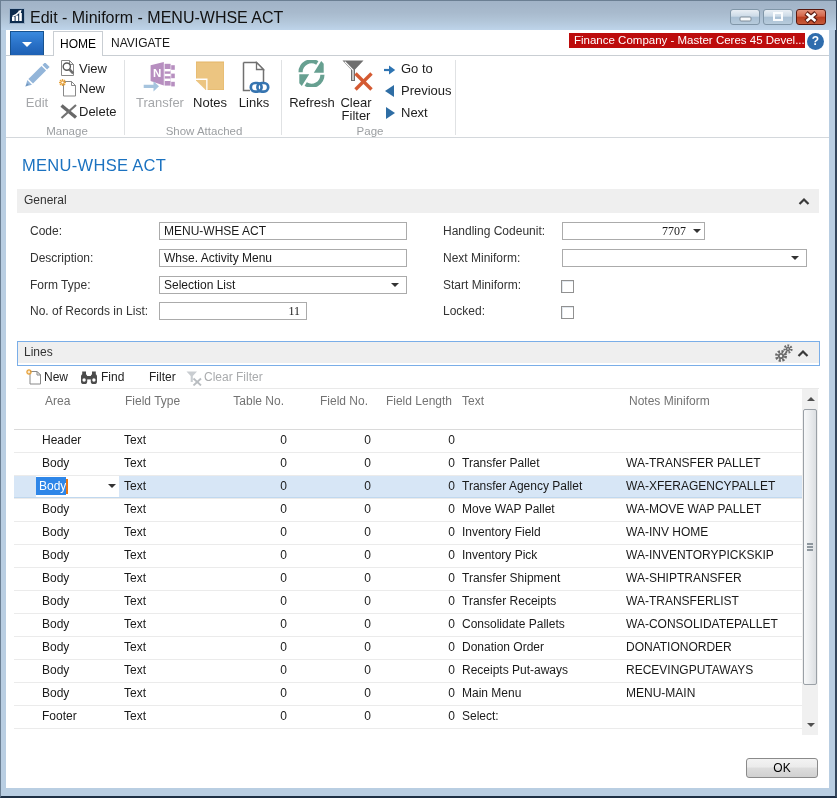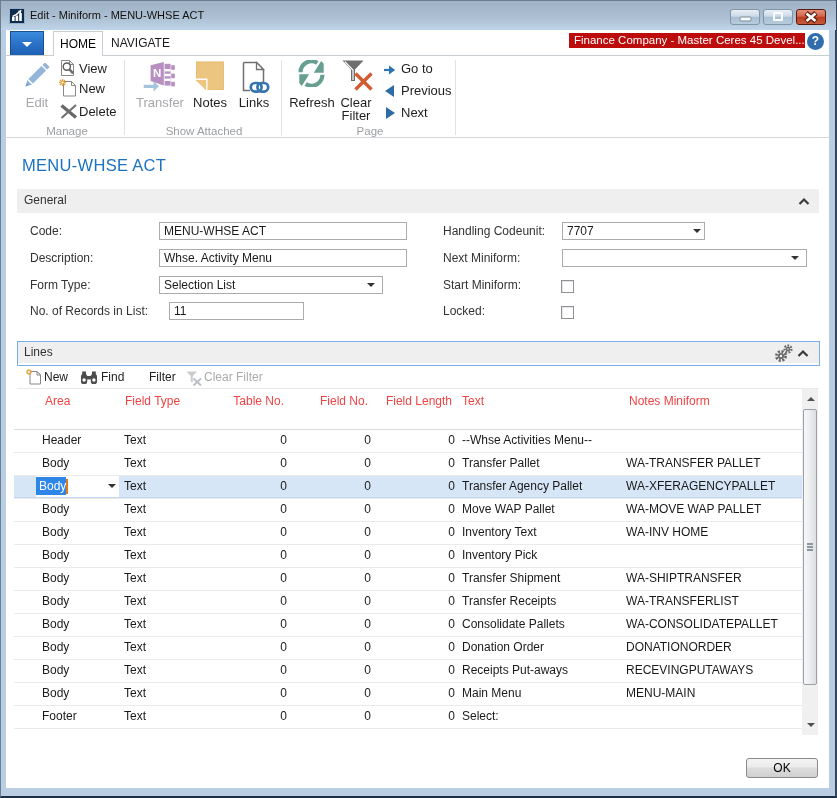--- a/index.html
+++ b/index.html
@@ -3,21 +3,21 @@
 <meta charset="utf-8">
 <style>
 * { margin:0; padding:0; box-sizing:border-box; }
 html,body { width:837px; height:798px; }
 body { position:relative; font-family:"Liberation Sans", sans-serif; font-size:12px; color:#1a1a1a; overflow:hidden; -webkit-font-smoothing:antialiased; filter:brightness(1); }
 .abs { position:absolute; }
 #win { position:absolute; inset:0; background:#b9cee2; border:1px solid #6b7f93; border-bottom:2px solid #1d2f44; border-right:2px solid #33465c; }
 #titlebar { position:absolute; left:1px; top:1px; width:835px; height:29px;
   background:linear-gradient(to bottom,#a1b3c7 0%,#a8bacd 40%,#b2c6d9 70%,#bed4ea 100%); }
 #title-ico { position:absolute; left:9px; top:8px; }
-#title-txt { position:absolute; left:30px; top:9px; font-size:11px; color:#111; }
+#title-txt { position:absolute; left:30px; top:9px; font-size:16px; color:#111; }
 .capbtn { position:absolute; top:9px; width:30px; height:16px; border-radius:3px; }
 #btn-min, #btn-max { border:1px solid #8096a8;
   background:linear-gradient(to bottom,#e9eff5 0%,#ccdae7 45%,#a9c0d4 50%,#b7cbdc 100%); }
 #btn-min { left:730px; } #btn-max { left:763px; }
 #btn-close { left:796px; border:1px solid #5a180e;
   background:linear-gradient(to bottom,#e2917a 0%,#d4664a 45%,#b93d20 50%,#c65b3a 100%); }
 #main { position:absolute; left:6px; top:30px; width:823px; height:758px; background:#fff; }
 
 #appbtn { position:absolute; left:10px; top:31px; width:34px; height:25px;
   background:linear-gradient(to bottom,#3b8ade 0%,#2a72c8 50%,#1d60b4 100%); border:1px solid #17528f; }
@@ -32,25 +32,25 @@
 .vsep { position:absolute; top:60px; width:1px; height:75px; background:#e0e2e4; }
 .grplbl { position:absolute; top:125px; font-size:11.5px; color:#9b9ea1; text-align:center; }
 .riblbl { position:absolute; font-size:13px; color:#1e1e1e; white-space:nowrap; }
 .riblbl-c { position:absolute; font-size:13px; color:#1e1e1e; text-align:center; white-space:nowrap; }
 .gray { color:#a5a7aa; }
 
 #heading { position:absolute; left:22px; top:156px; font-size:16.5px; color:#1b72c0; letter-spacing:0.3px; }
 .secbar { position:absolute; left:17px; width:802px; height:24px; background:#efefef; font-size:12px; color:#333; line-height:23px; padding-left:7px; }
 .flabel { position:absolute; font-size:12px; color:#333; height:18px; line-height:18px; }
 .field { position:absolute; height:18px; border:1px solid #ababab; background:#fff; font-size:12px; line-height:16px; padding-left:4px; }
-.fieldr { text-align:left; padding-right:6px; }
+.fieldr { text-align:right; padding-right:6px;font-family:Liberation Serif, serif; }
 .combo-ar { position:absolute; width:0; height:0; border-left:4px solid transparent; border-right:4px solid transparent; border-top:4px solid #333; }
 .chk { position:absolute; width:13px; height:13px; border:1px solid #919191; background:#fff; box-shadow:inset 1px 1px 0 #e2e8ee; }
 .tbt { position:absolute; top:370px; height:15px; line-height:15px; font-size:12px; color:#222; }
-.th { position:absolute; top:391px; height:20px; line-height:20px; font-size:12px; color:#ef4444; white-space:nowrap; }
+.th { position:absolute; top:391px; height:20px; line-height:20px; font-size:12px; color:#737373; white-space:nowrap; }
 .thr { width:80px; text-align:right; }
 .gl { position:absolute; left:14px; width:788px; height:1px; background:#e6e6e6; }
 .trow { position:absolute; left:14px; width:788px; height:23px; }
 .tc { position:absolute; top:0; height:23px; line-height:23px; font-size:12px; color:#1a1a1a; white-space:nowrap; }
 .tcr { width:80px; text-align:right; }
 #selrow { position:absolute; left:14px; top:475px; width:788px; height:23px; background:#d7e6f6; border-top:1px solid #c0d8ef; border-bottom:1px solid #c0d8ef; }
 </style>
 </head>
 <body>
 <div id="win"></div>
@@ -190,23 +190,23 @@
 <div id="heading">MENU-WHSE ACT</div>
 <div class="secbar" style="top:189px">General</div>
 <div class="abs" style="left:798px;top:195px"><svg width="12" height="9" viewBox="0 0 12 9">
       <path d="M1.5 7 L6 2.5 L10.5 7" fill="none" stroke="#3a3a3a" stroke-width="2.2"></path>
     </svg></div>
 <div class="flabel" style="left:30px;top:222px">Code:</div>
 <div class="field" style="left:159px;top:222px;width:248px">MENU-WHSE ACT</div>
 <div class="flabel" style="left:30px;top:249px">Description:</div>
 <div class="field" style="left:159px;top:249px;width:248px">Whse. Activity Menu</div>
 <div class="flabel" style="left:30px;top:276px">Form Type:</div>
-<div class="field" style="left:159px;top:276px;width:224px">Selection List<div class="combo-ar" style="right:7px;top:6px"></div></div>
+<div class="field" style="left:159px;top:276px;width:248px">Selection List<div class="combo-ar" style="right:7px;top:6px"></div></div>
 <div class="flabel" style="left:30px;top:302px">No. of Records in List:</div>
-<div class="field fieldr" style="left:169px;top:302px;width:135px">11</div>
+<div class="field fieldr" style="left:159px;top:302px;width:148px">11</div>
 <div class="flabel" style="left:443px;top:222px">Handling Codeunit:</div>
 <div class="field fieldr" style="left:562px;top:222px;width:143px;padding-right:18px">7707<div class="combo-ar" style="right:3px;top:6px"></div></div>
 <div class="flabel" style="left:443px;top:249px">Next Miniform:</div>
 <div class="field" style="left:562px;top:249px;width:245px">&nbsp;<div class="combo-ar" style="right:7px;top:6px"></div></div>
 <div class="flabel" style="left:443px;top:276px">Start Miniform:</div>
 <div class="chk" style="left:561px;top:280px"></div>
 <div class="flabel" style="left:443px;top:302px">Locked:</div>
 <div class="chk" style="left:561px;top:306px"></div>
 <div class="abs" style="left:17px;top:341px;width:803px;height:25px;border:1px solid #7aaee8;background:#efefef;box-shadow:inset 0 -2px 0 #fff;font-size:12px;color:#333;line-height:21px;padding-left:6px">Lines</div>
 <div class="abs" style="left:772px;top:344px"><svg width="22" height="19" viewBox="0 0 22 19">
@@ -275,21 +275,20 @@
 <div class="gl" style="top:659px;background:#ebebeb"></div>
 <div class="gl" style="top:682px;background:#ebebeb"></div>
 <div class="gl" style="top:705px;background:#ebebeb"></div>
 <div class="gl" style="top:728px;background:#ebebeb"></div>
 <div class="trow" style="top:429px">
     <div class="tc" style="left:28px">Header</div>
     <div class="tc" style="left:110px">Text</div>
     <div class="tc tcr" style="left:193px">0</div>
     <div class="tc tcr" style="left:277px">0</div>
     <div class="tc tcr" style="left:361px">0</div>
-    <div class="tc" style="left:448px">--Whse Activities Menu--</div>
   </div>
 <div class="trow" style="top:452px">
     <div class="tc" style="left:28px">Body</div>
     <div class="tc" style="left:110px">Text</div>
     <div class="tc tcr" style="left:193px">0</div>
     <div class="tc tcr" style="left:277px">0</div>
     <div class="tc tcr" style="left:361px">0</div>
     <div class="tc" style="left:448px">Transfer Pallet</div>
     <div class="tc" style="left:612px">WA-TRANSFER PALLET</div>
   </div>
@@ -309,30 +308,31 @@
     <div class="tc tcr" style="left:361px">0</div>
     <div class="tc" style="left:448px">Move WAP Pallet</div>
     <div class="tc" style="left:612px">WA-MOVE WAP PALLET</div>
   </div>
 <div class="trow" style="top:521px">
     <div class="tc" style="left:28px">Body</div>
     <div class="tc" style="left:110px">Text</div>
     <div class="tc tcr" style="left:193px">0</div>
     <div class="tc tcr" style="left:277px">0</div>
     <div class="tc tcr" style="left:361px">0</div>
-    <div class="tc" style="left:448px">Inventory Text</div>
+    <div class="tc" style="left:448px">Inventory Field</div>
     <div class="tc" style="left:612px">WA-INV HOME</div>
   </div>
 <div class="trow" style="top:544px">
     <div class="tc" style="left:28px">Body</div>
     <div class="tc" style="left:110px">Text</div>
     <div class="tc tcr" style="left:193px">0</div>
     <div class="tc tcr" style="left:277px">0</div>
     <div class="tc tcr" style="left:361px">0</div>
     <div class="tc" style="left:448px">Inventory Pick</div>
+    <div class="tc" style="left:612px">WA-INVENTORYPICKSKIP</div>
   </div>
 <div class="trow" style="top:567px">
     <div class="tc" style="left:28px">Body</div>
     <div class="tc" style="left:110px">Text</div>
     <div class="tc tcr" style="left:193px">0</div>
     <div class="tc tcr" style="left:277px">0</div>
     <div class="tc tcr" style="left:361px">0</div>
     <div class="tc" style="left:448px">Transfer Shipment</div>
     <div class="tc" style="left:612px">WA-SHIPTRANSFER</div>
   </div>

